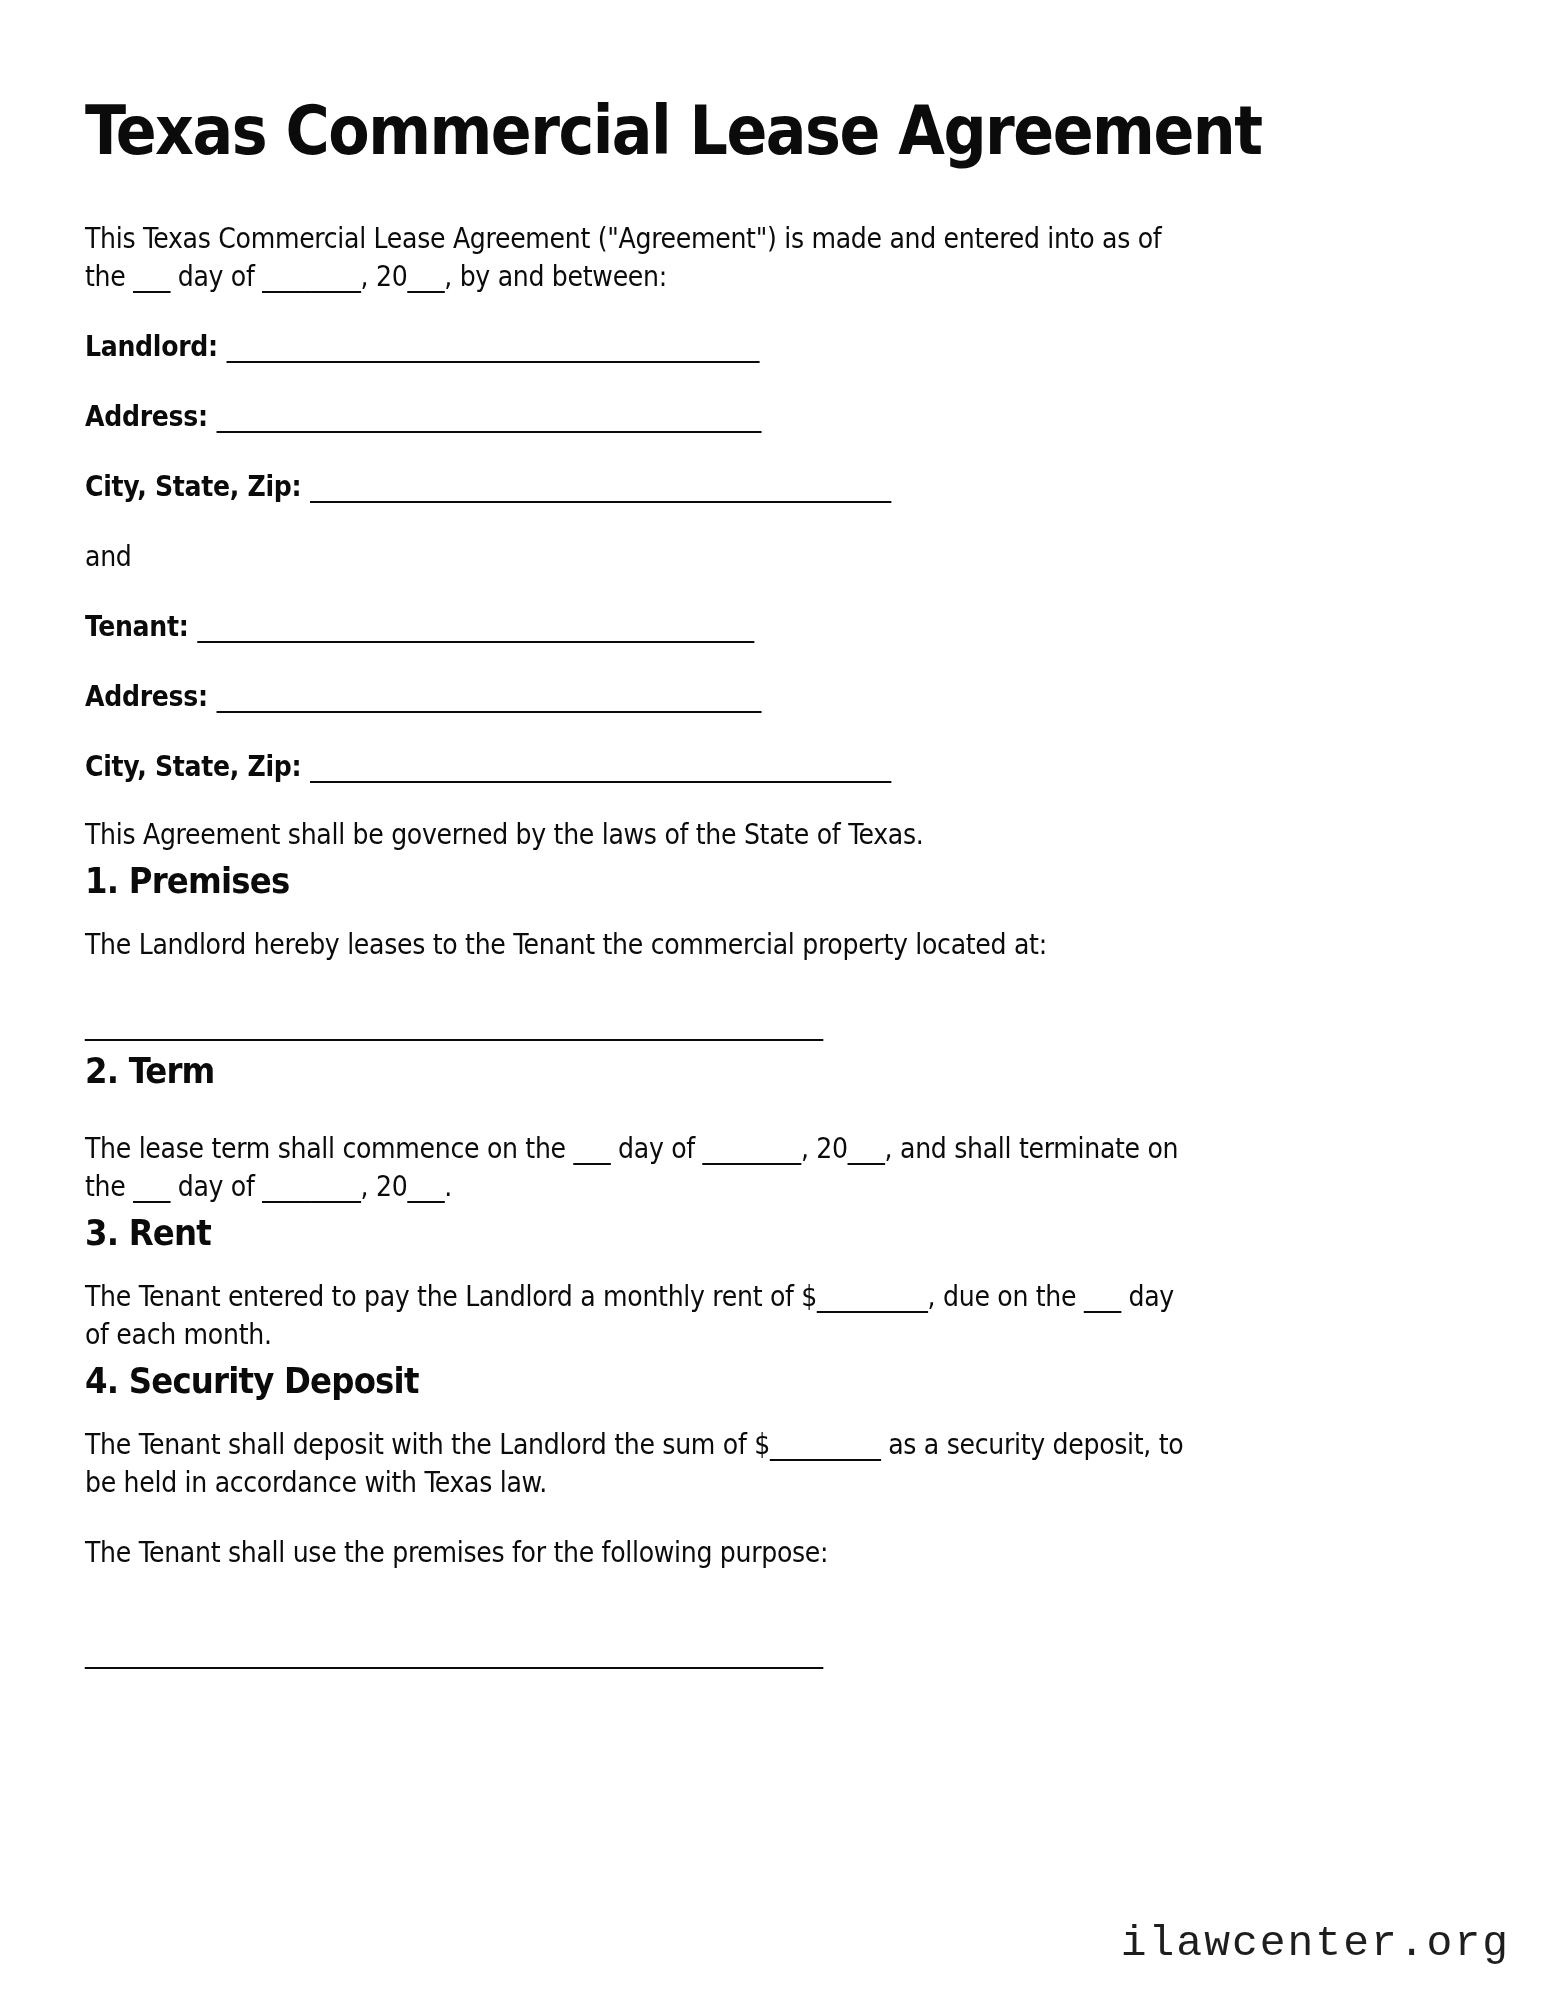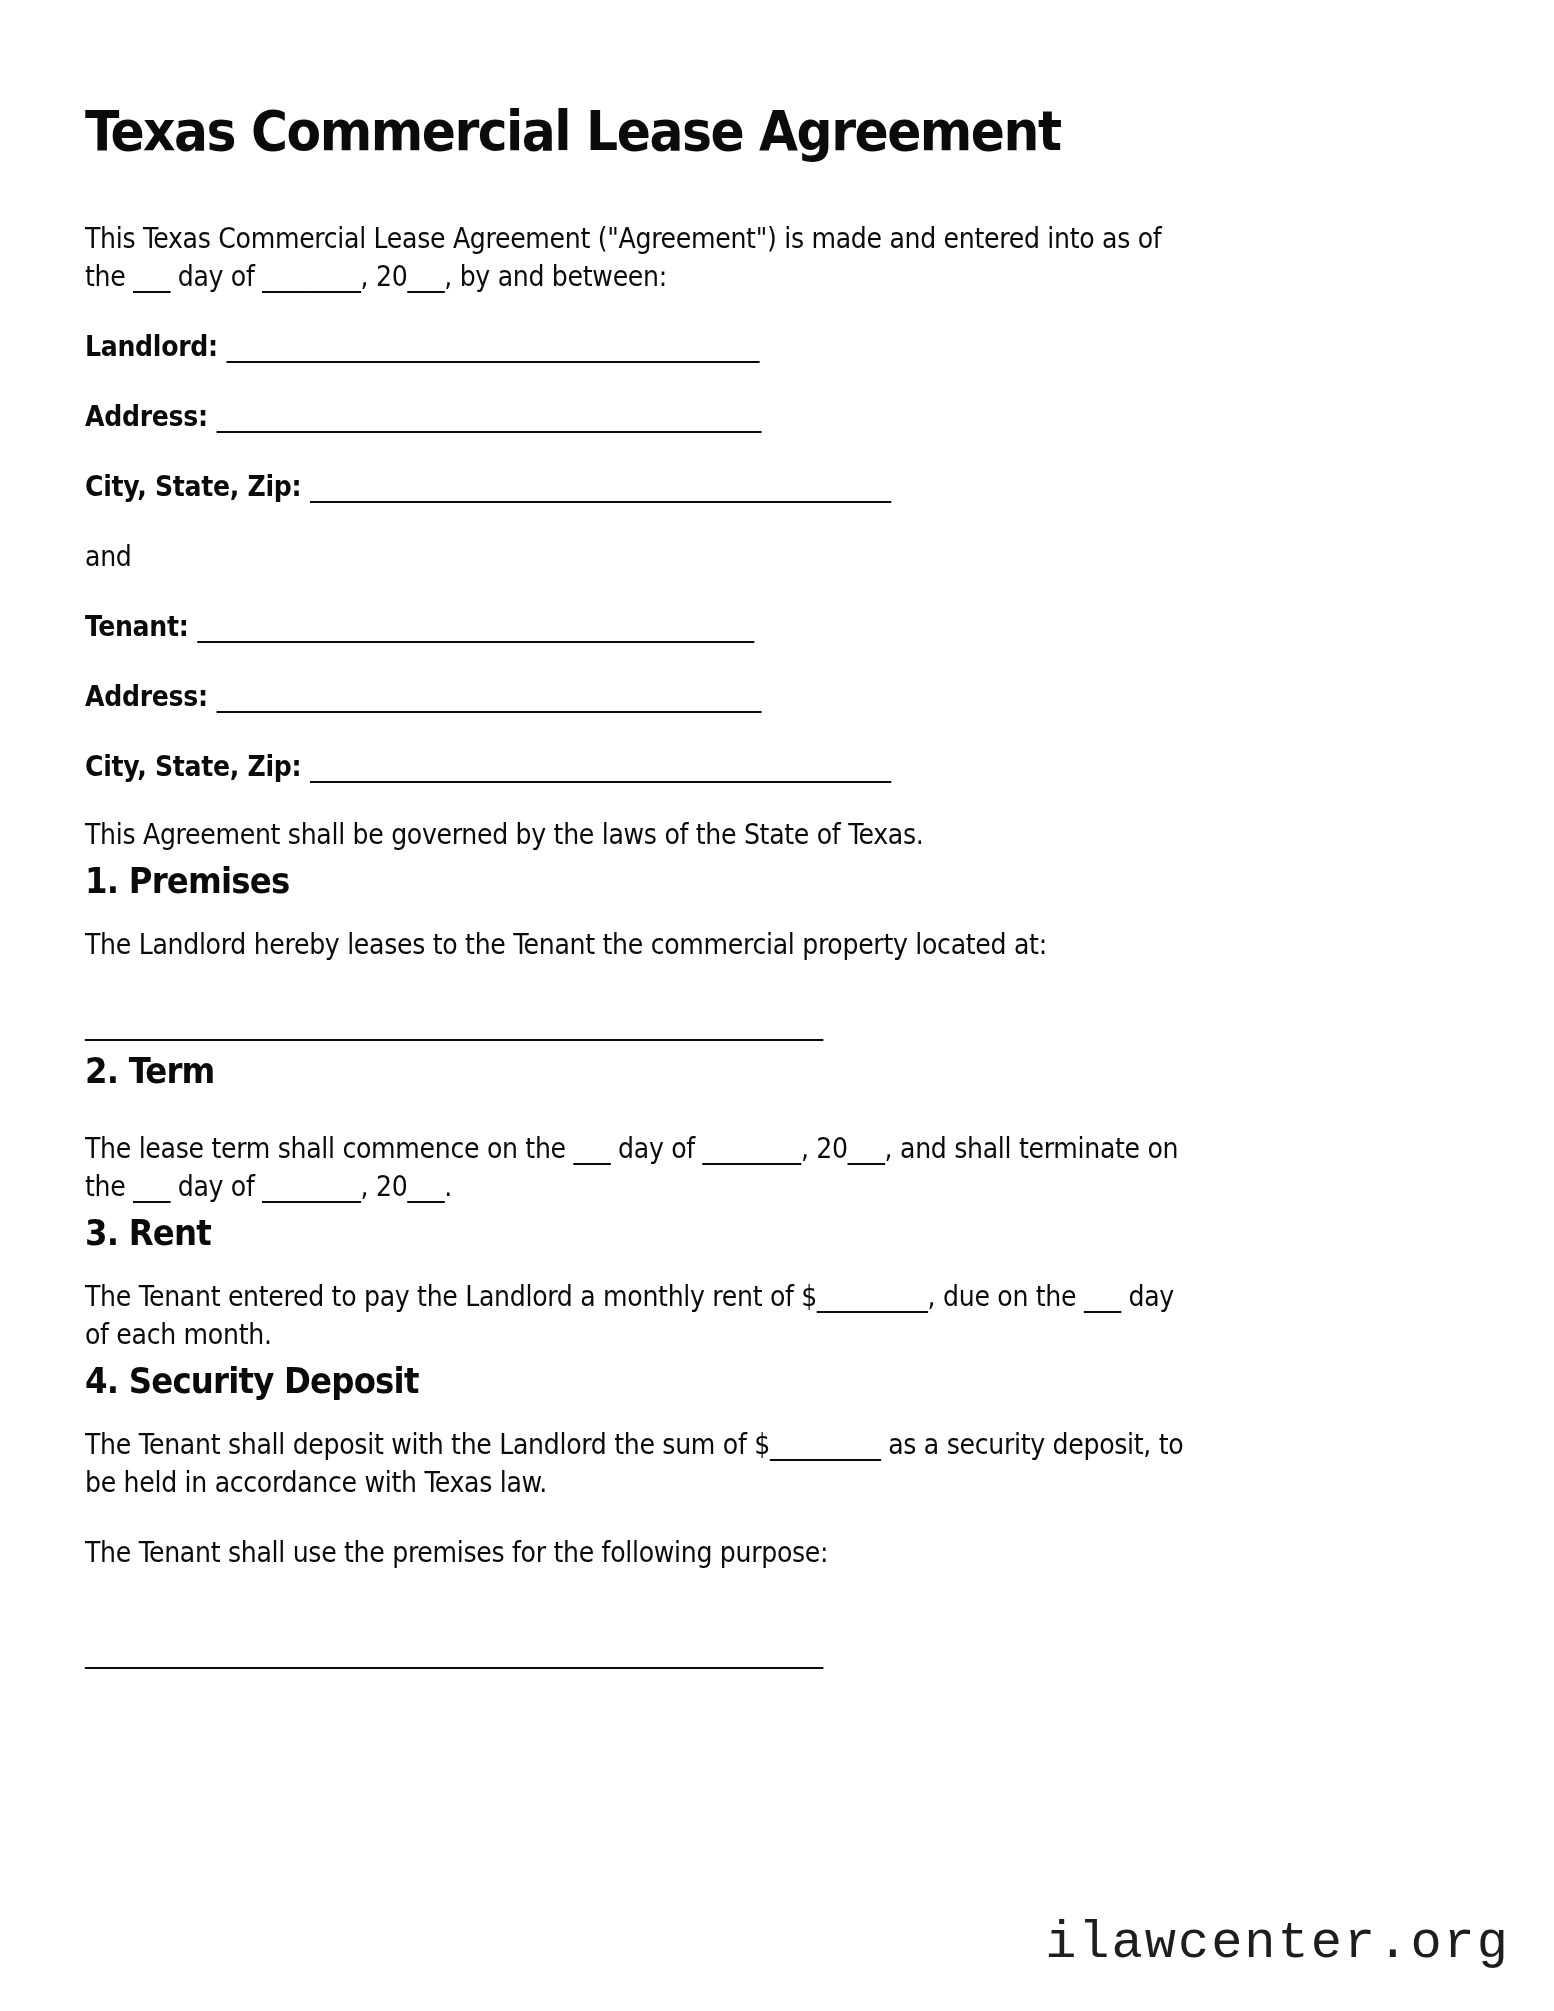--- a/index.html
+++ b/index.html
@@ -15,21 +15,21 @@
     box-sizing: border-box;
     padding: 0 85px;
     background: #ffffff;
     overflow: hidden;
     font-family: "DejaVu Sans", "Liberation Sans", sans-serif;
     font-stretch: 87.5%;
     color: #0b0b0b;
   }
   h1.doc-title {
     margin: 96px 0 0 0;
-    font-size: 56px;
+    font-size: 67px;
     line-height: 70px;
     font-weight: 700;
     letter-spacing: -1.5px;
     white-space: nowrap;
   }
   p { margin: 0; }
   .body {
     font-size: 28px;
     line-height: 38px;
     letter-spacing: -0.3px;
@@ -56,21 +56,21 @@
   .mt-34 { margin-top: 34px; }
   .mt-32 { margin-top: 32px; }
   .mt-30 { margin-top: 18px; }
   .mt-42 { margin-top: 42px; }
   .mt-62 { margin-top: 62px; }
   .watermark {
     position: absolute;
     top: 1908px;
     right: 44px;
     font-family: "Liberation Mono", "DejaVu Sans Mono", monospace;
-    font-size: 52px;
+    font-size: 43px;
     line-height: 72px;
     letter-spacing: 2px;
     color: #1e1e1e;
     white-space: nowrap;
   }
 </style>
 </head>
 <body>
 
 <div class="page">

